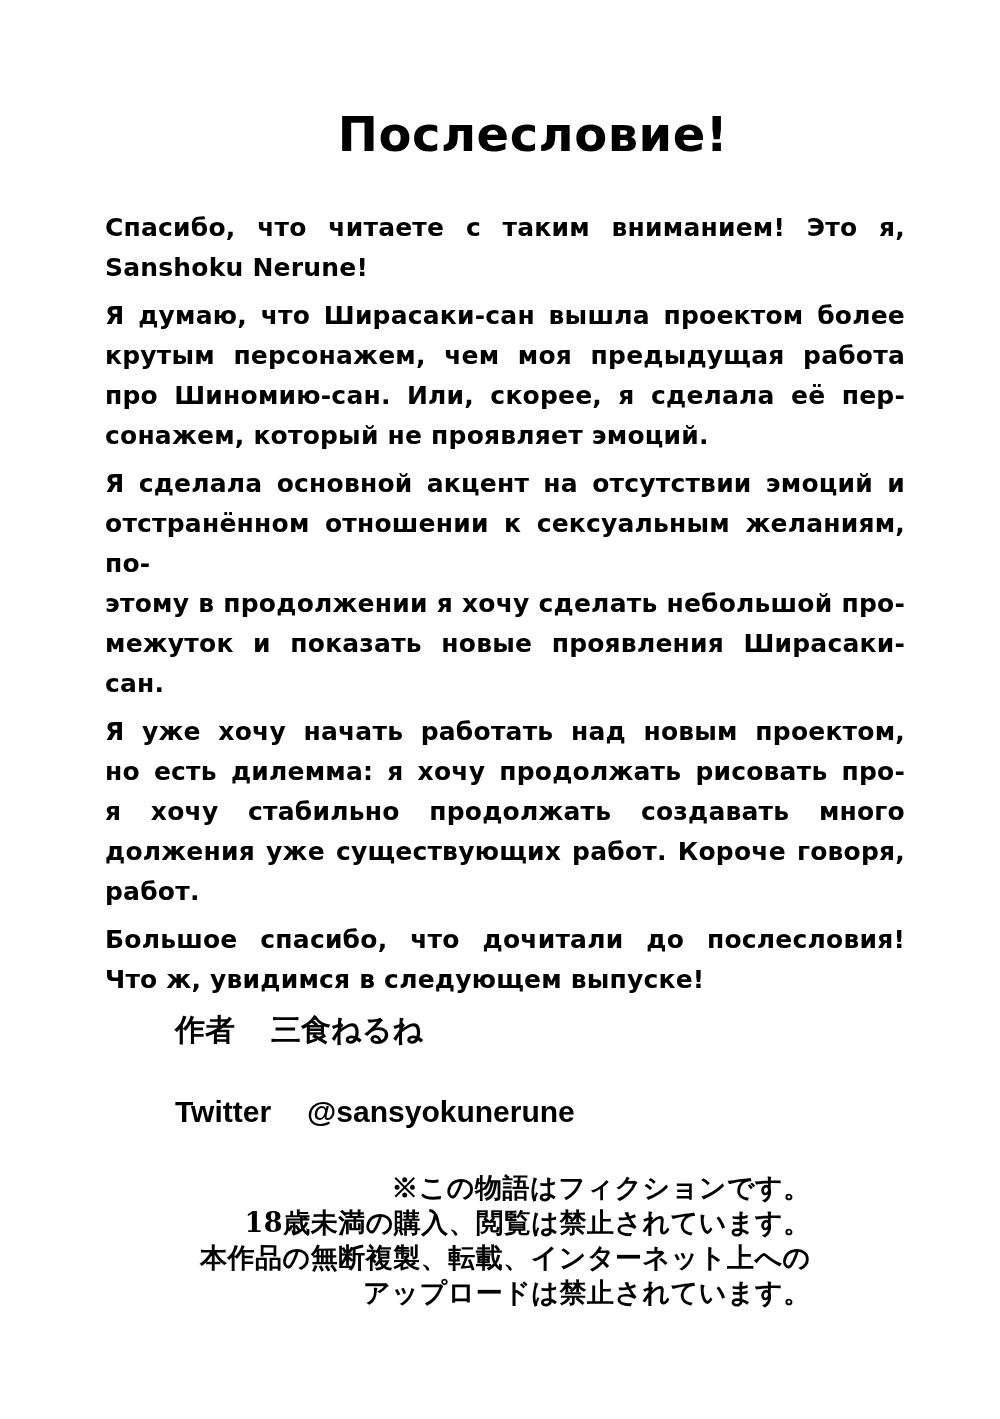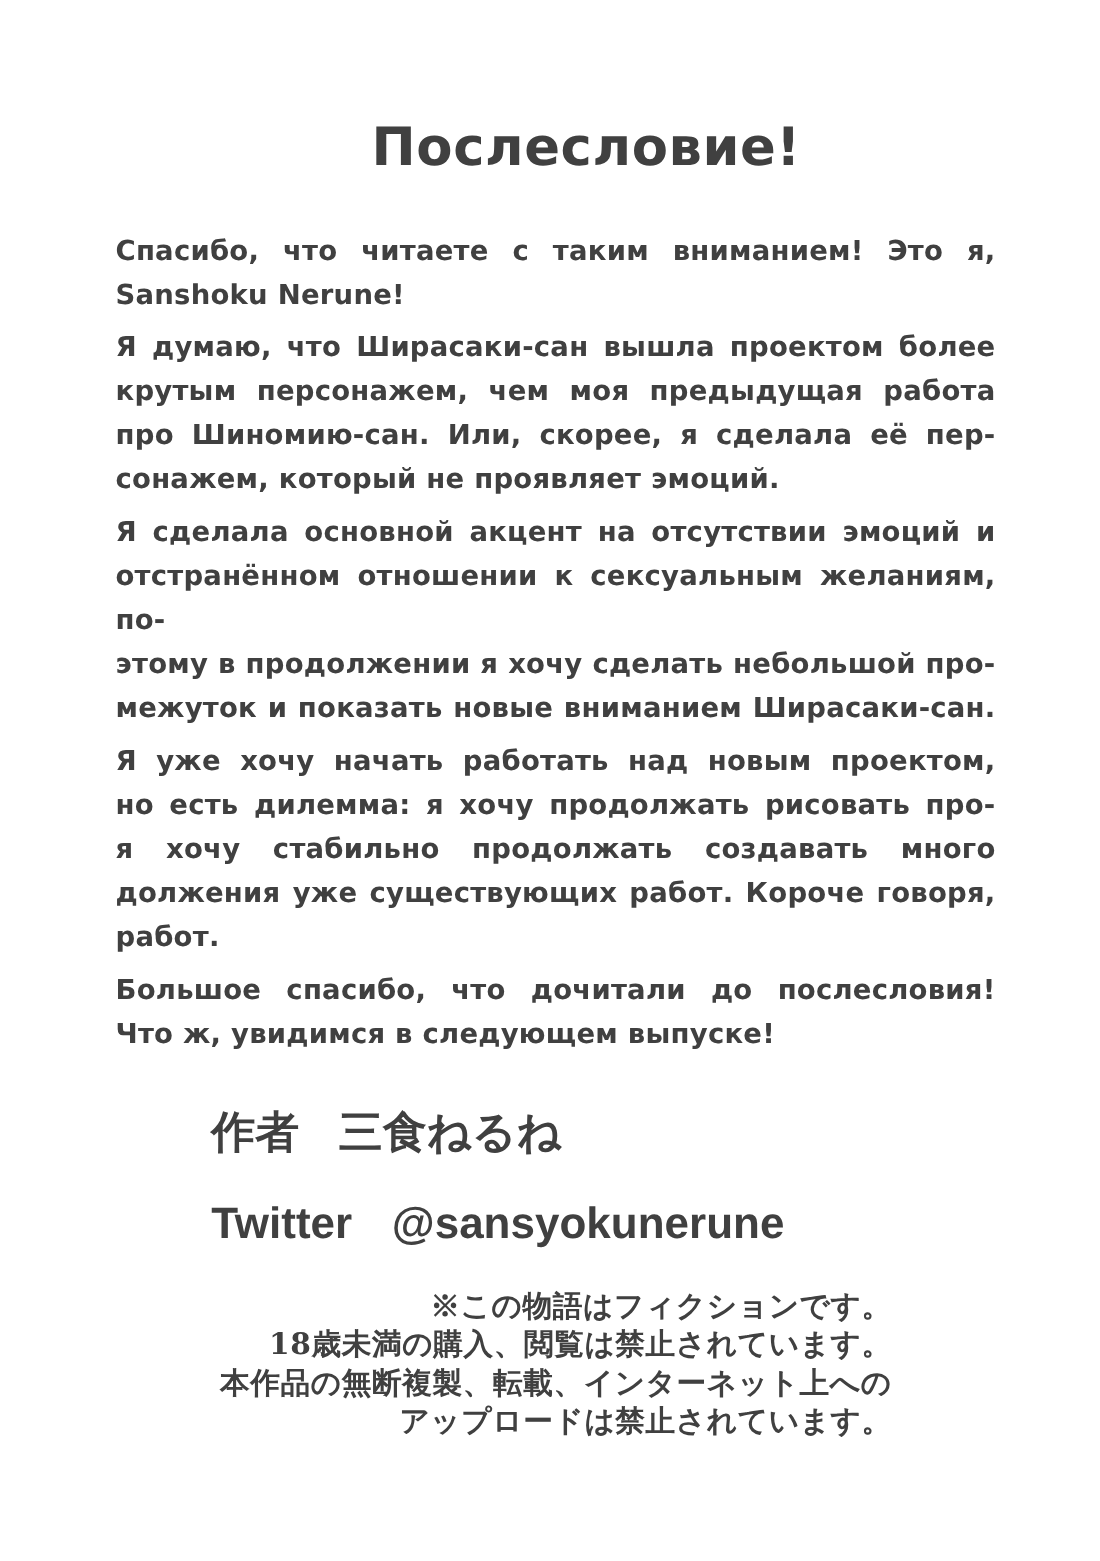--- a/index.html
+++ b/index.html
@@ -5,21 +5,21 @@
   html, body {
     margin: 0;
     padding: 0;
     background: #ffffff;
   }
   .page {
     position: relative;
     width: 1000px;
     height: 1419px;
     background: #ffffff;
-    color: #404040;
+    color: #000000;
     font-family: "DejaVu Sans", sans-serif;
     overflow: hidden;
   }
   .title {
     position: absolute;
     top: 104px;
     left: 0;
     width: 1000px;
     text-align: center;
     transform: translateX(33px);
@@ -50,24 +50,23 @@
     text-align-last: left;
   }
   .credits {
     position: absolute;
     left: 175px;
     top: 1008px;
     font-weight: bold;
     font-family: "Liberation Sans", "DejaVu Sans", sans-serif;
   }
   .credit-line {
-    font-size: 40px;
+    font-size: 30px;
     line-height: 44px;
     white-space: nowrap;
-    margin-left: 17px;
   }
   .credit-line.twitter {
     margin-top: 38px;
   }
   .credit-label {
     display: inline-block;
     margin-right: 36px;
   }
   .disclaimer {
     position: absolute;
@@ -103,21 +102,21 @@
       <div class="bl">Я думаю, что Ширасаки-сан вышла проектом более</div>
       <div class="bl">крутым персонажем, чем моя предыдущая работа</div>
       <div class="bl">про Шиномию-сан. Или, скорее, я сделала её пер-</div>
       <div class="bl last">сонажем, который не проявляет эмоций.</div>
     </div>
 
     <div class="para">
       <div class="bl">Я сделала основной акцент на отсутствии эмоций и</div>
       <div class="bl">отстранённом отношении к сексуальным желаниям, по-</div>
       <div class="bl">этому в продолжении я хочу сделать небольшой про-</div>
-      <div class="bl">межуток и показать новые вниманием Ширасаки-сан.</div>
+      <div class="bl">межуток и показать новые проявления Ширасаки-сан.</div>
     </div>
 
     <div class="para">
       <div class="bl">Я уже хочу начать работать над новым проектом,</div>
       <div class="bl">но есть дилемма: я хочу продолжать рисовать про-</div>
       <div class="bl">я хочу стабильно продолжать создавать много</div>
       <div class="bl">должения уже существующих работ. Короче говоря,</div>
       <div class="bl last">работ.</div>
     </div>
 

